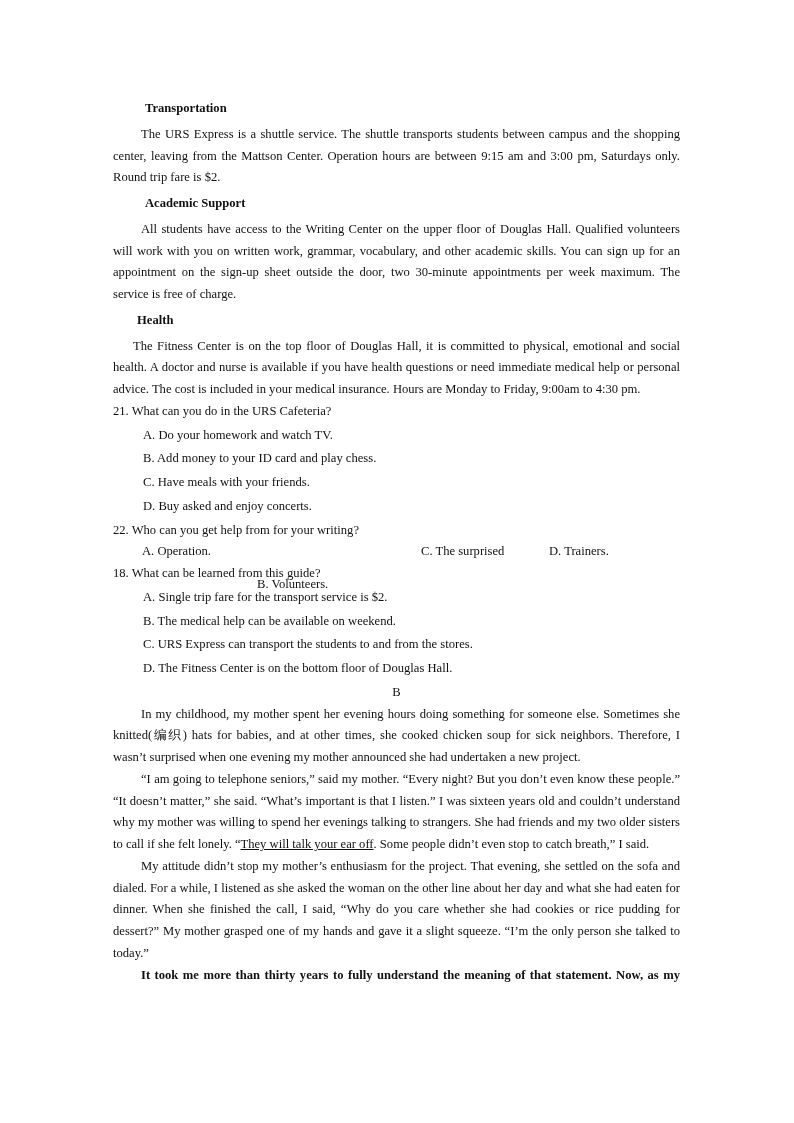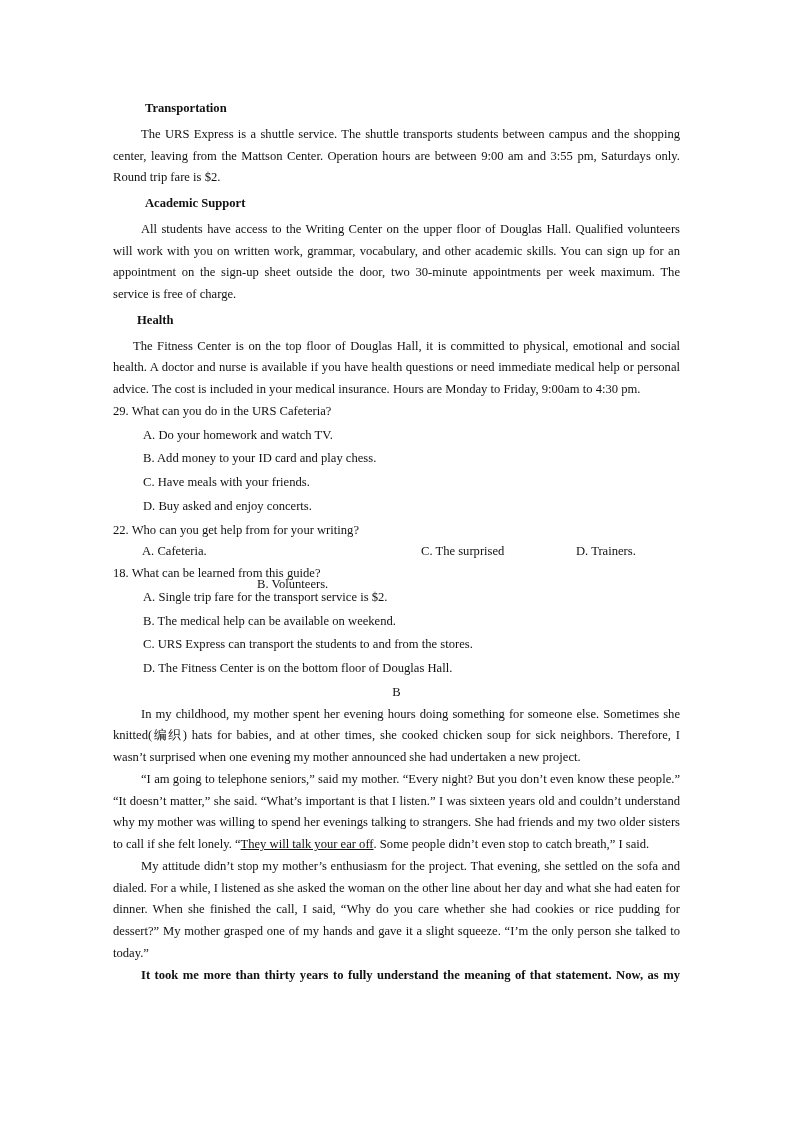--- a/index.html
+++ b/index.html
@@ -62,43 +62,43 @@
   .underline {
     text-decoration: underline;
   }
 </style>
 </head>
 <body>
 
 <div class="page">
 
   <p class="heading">Transportation</p>
-  <p class="para">The URS Express is a shuttle service. The shuttle transports students between campus and the shopping center, leaving from the Mattson Center. Operation hours are between 9:00 am and 3:55 pm, Saturdays only. Round trip fare is $2.</p>
+  <p class="para">The URS Express is a shuttle service. The shuttle transports students between campus and the shopping center, leaving from the Mattson Center. Operation hours are between 9:15 am and 3:00 pm, Saturdays only. Round trip fare is $2.</p>
 
   <p class="heading">Academic Support</p>
   <p class="para">All students have access to the Writing Center on the upper floor of Douglas Hall. Qualified volunteers will work with you on written work, grammar, vocabulary, and other academic skills. You can sign up for an appointment on the sign-up sheet outside the door, two 30-minute appointments per week maximum. The service is free of charge.</p>
 
   <p class="heading health">Health</p>
   <p class="para health-body">The Fitness Center is on the top floor of Douglas Hall, it is committed to physical, emotional and social health. A doctor and nurse is available if you have health questions or need immediate medical help or personal advice. The cost is included in your medical insurance. Hours are Monday to Friday, 9:00am to 4:30 pm.</p>
 
   <div>
-    <p class="question">29. What can you do in the URS Cafeteria?</p>
+    <p class="question">21. What can you do in the URS Cafeteria?</p>
     <p class="option">A. Do your homework and watch TV.</p>
     <p class="option">B. Add money to your ID card and play chess.</p>
     <p class="option">C. Have meals with your friends.</p>
     <p class="option">D. Buy asked and enjoy concerts.</p>
   </div>
 
   <div>
     <p class="question">22. Who can you get help from for your writing?</p>
     <div class="opt-row">
-      <span style="left:29px;">A. Cafeteria.</span>
+      <span style="left:29px;">A. Operation.</span>
       <span style="left:144px;margin-top:33px;">B. Volunteers.</span>
       <span style="left:308px;">C. The surprised</span>
-      <span style="left:463px;">D. Trainers.</span>
+      <span style="left:436px;">D. Trainers.</span>
     </div>
   </div>
 
   <div>
     <p class="question">18. What can be learned from this guide?</p>
     <p class="option">A. Single trip fare for the transport service is $2.</p>
     <p class="option">B. The medical help can be available on weekend.</p>
     <p class="option">C. URS Express can transport the students to and from the stores.</p>
     <p class="option">D. The Fitness Center is on the bottom floor of Douglas Hall.</p>
   </div>

